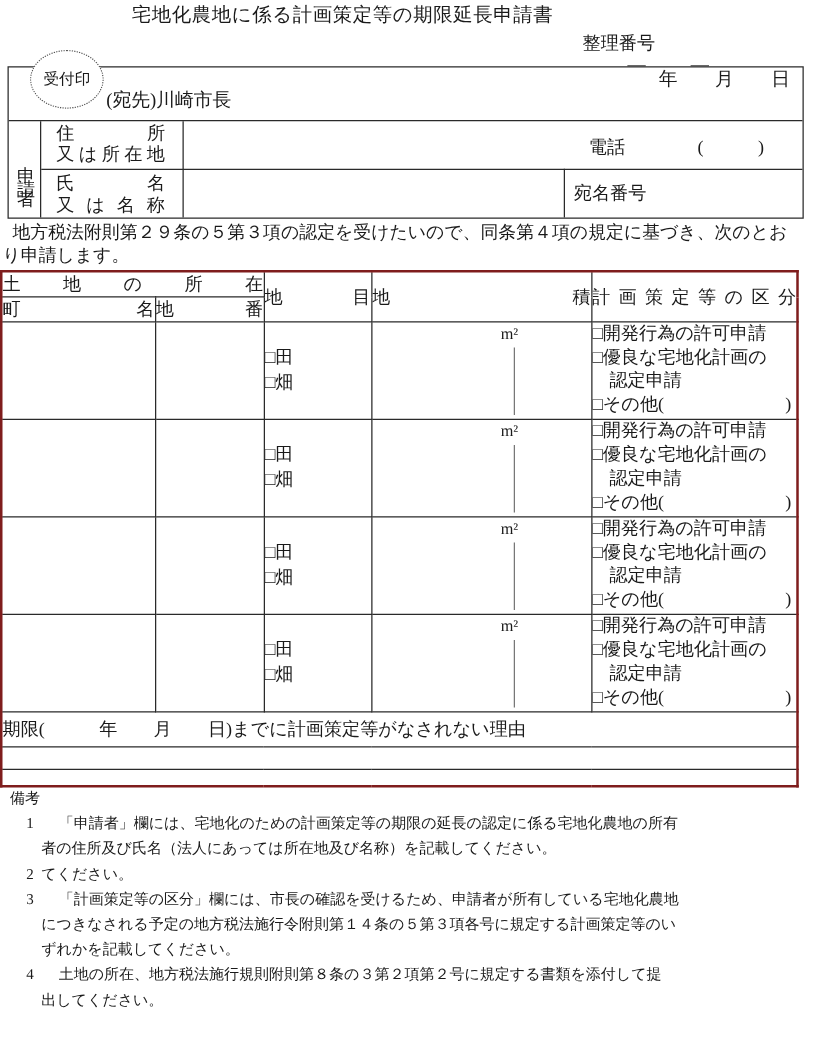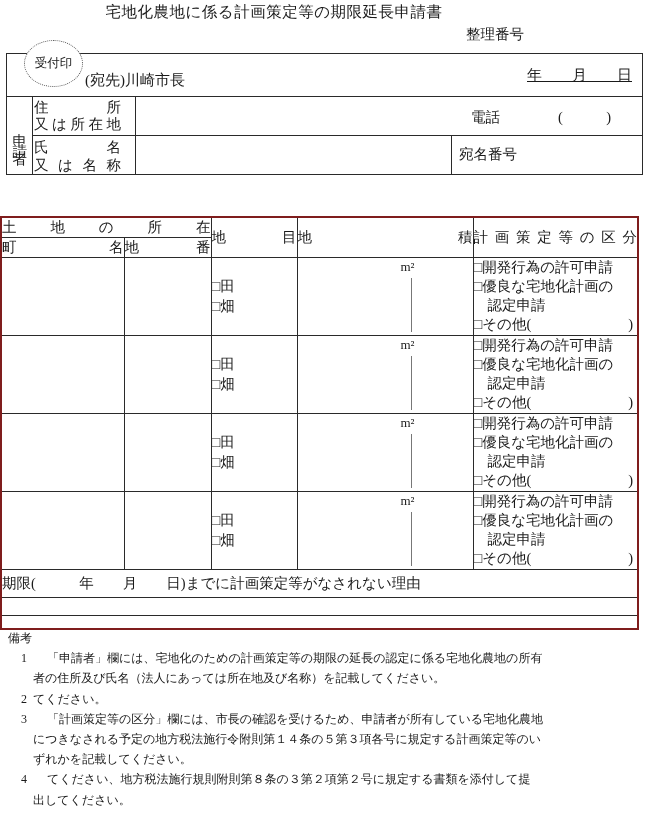--- a/index.html
+++ b/index.html
@@ -16,30 +16,30 @@
   .refno { position:absolute; left:466px; top:25px; font-size:14.5px; }
   .refno .d { margin-left:36px; }
 
   
   .app-box { position:absolute; left:6px; top:53px; width:637px; height:122px;
              border:1.5px solid #2a2a2a; box-sizing:border-box; }
   .stamp { position:absolute; left:17px; top:-14px; width:57px; height:45px;
            background:#fff; border:1.6px dotted #555; border-radius:50%;
            display:flex; align-items:center; justify-content:center;
            font-size:12.5px; z-index:2; }
-  .date-line { position:absolute; right:10px; top:12px; font-size:15px;text-decoration:underline; }
+  .date-line { position:absolute; right:10px; top:0px; font-size:15px; }
   .addressee { position:absolute; left:78px; top:17px; font-size:15px; }
 
   .app-table { position:absolute; left:0; right:0; top:42px; bottom:0;
                border-top:1.2px solid #2a2a2a; }
   .app-side { position:absolute; left:0; top:0; width:26px; height:100%;
               border-right:1px solid #2a2a2a; display:flex;
               align-items:center; justify-content:center; box-sizing:border-box; }
   .vtext { writing-mode:vertical-rl; letter-spacing:9px; font-size:14.5px; line-height:1; }
-  .label-col { position:absolute; left:22px; top:0; width:107px; height:100%;
+  .label-col { position:absolute; left:33px; top:0; width:107px; height:100%;
                border-right:1px solid #2a2a2a; box-sizing:border-box;text-decoration:underline; }
   .hdiv { position:absolute; left:26px; right:0; top:38px; height:1px; background:#2a2a2a; }
   .lbl { position:absolute; left:5px; width:87px; font-size:14.5px; line-height:17px;
          text-align:justify; text-align-last:justify; }
   .r1a { top:2px; } .r1b { top:19px; } .r2a { top:42px; } .r2b { top:60px; }
   .phone { position:absolute; left:464px; top:11px; font-size:14.5px; }
   .vdiv2 { position:absolute; left:444px; top:38px; bottom:0; width:1px; background:#2a2a2a; }
   .atena { position:absolute; left:452px; top:48px; font-size:14.5px; }
   .field { position:absolute; }
   .addr-field  { left:134px; top:0;    width:300px; height:38px; }
@@ -116,20 +116,24 @@
       <div class="hdiv"></div>
       <div class="field addr-field"></div>
       <div class="phone">電話　　　　(　　　)</div>
       <div class="vdiv2"></div>
       <div class="field name-field"></div>
       <div class="atena">宛名番号</div>
       <div class="field atena-field"></div>
     </div>
   </div>
 
+  <div class="intro">
+    <div class="intro-l1">地方税法附則第２９条の５第３項の認定を受けたいので、同条第４項の規定に基づき、次のとお</div>
+    <div>り申請します。</div>
+  </div>
 
   <table class="main">
     <colgroup>
       <col style="width:123px">
         <col style="width:87px">
         <col style="width:86px">
         <col style="width:176px">
         <col style="width:165px">
     </colgroup>
     <tbody>
@@ -268,18 +272,18 @@
 
     <div class="rk-item">
       <span class="rk-num">3</span>
       <div class="rk-first">「計画策定等の区分」欄には、市長の確認を受けるため、申請者が所有している宅地化農地</div>
       <div>につきなされる予定の地方税法施行令附則第１４条の５第３項各号に規定する計画策定等のい</div>
       <div>ずれかを記載してください。</div>
     </div>
 
     <div class="rk-item">
       <span class="rk-num">4</span>
-      <div class="rk-first">てください、地方税法施行規則附則第８条の３第２項第２号に規定する書類を添付して提</div>
+      <div class="rk-first">土地の所在、地方税法施行規則附則第８条の３第２項第２号に規定する書類を添付して提</div>
       <div>出してください。</div>
     </div>
   </div>
 
 </div>
 
 </body></html>

